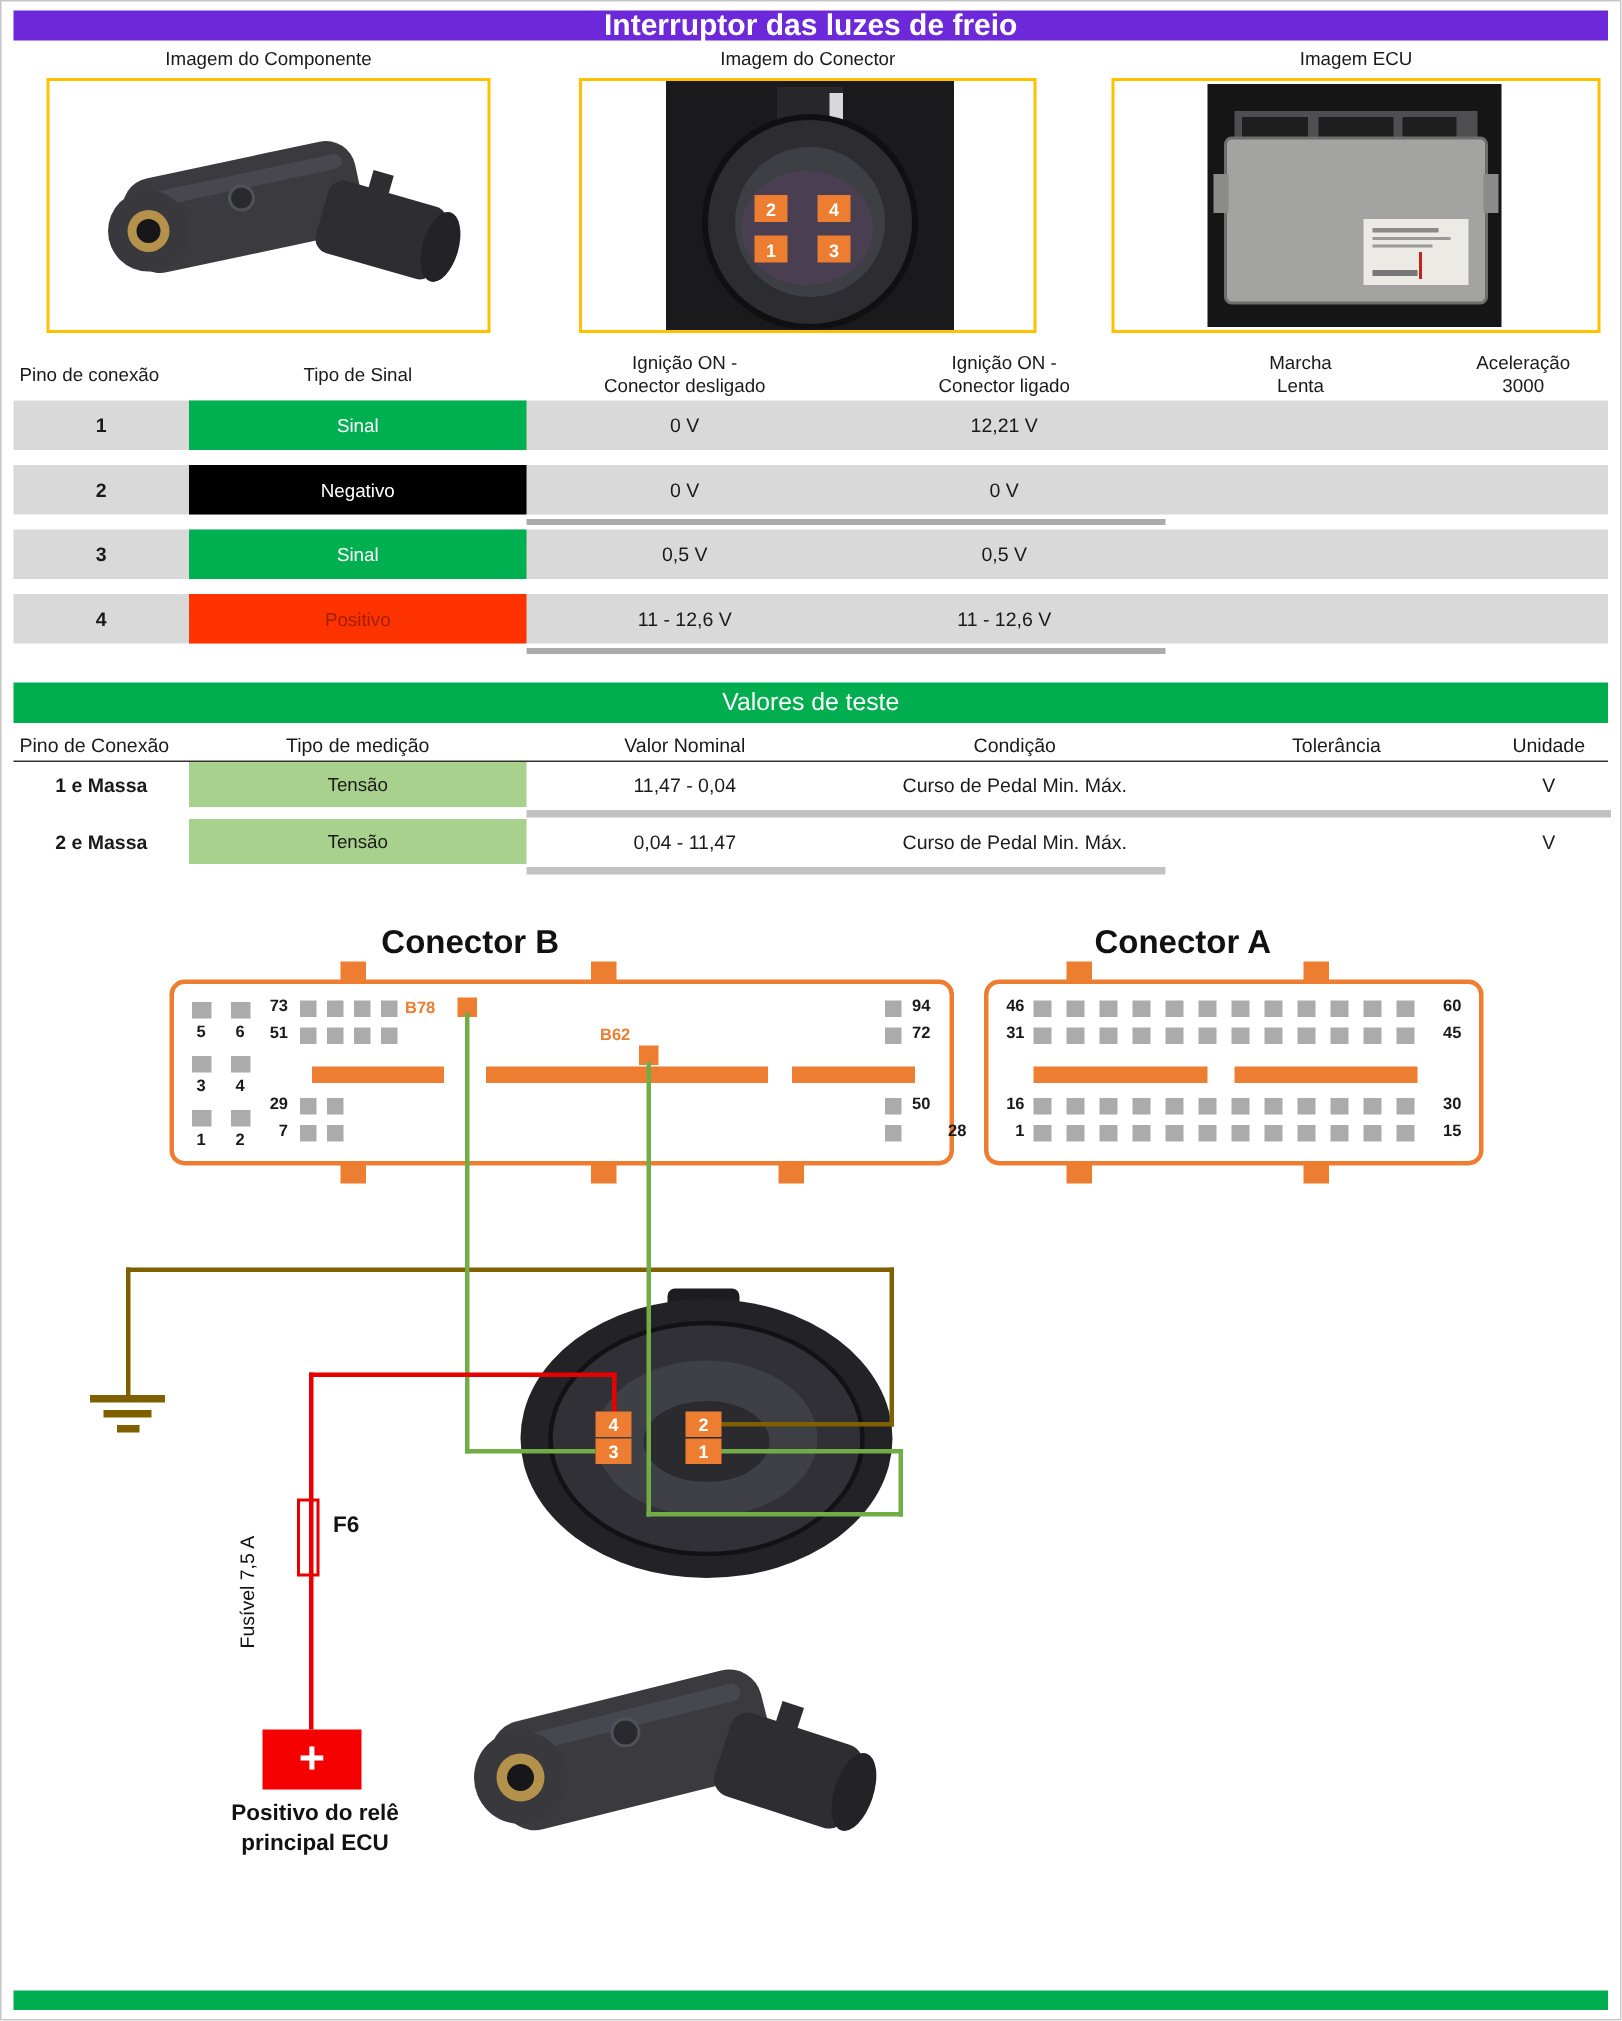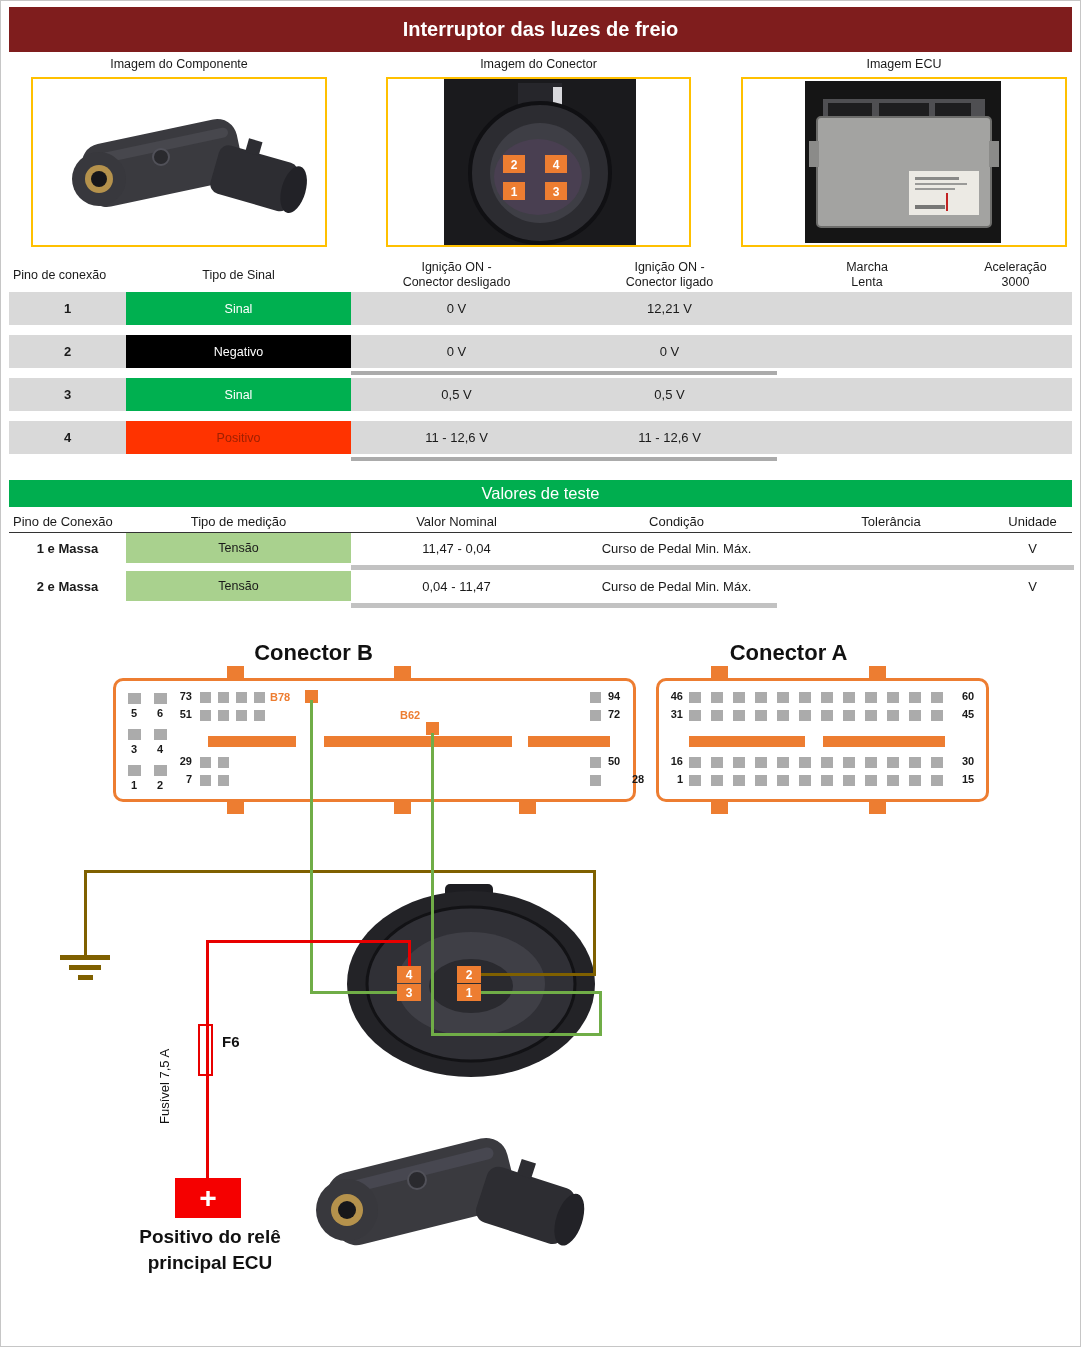--- a/index.html
+++ b/index.html
@@ -1,19 +1,19 @@
 <!DOCTYPE html>
 <html><head>
 <meta charset="utf-8">
 <style>
   *{margin:0;padding:0;box-sizing:border-box}
   html,body{background:#ededed}
   body{font-family:"Liberation Sans",sans-serif;color:#1a1a1a}
   .page{width:1081px;height:1347px;background:#fff;border:1px solid #c6c6c6;margin:0 auto;position:relative;overflow:hidden}
-  .title-bar{margin:6px 8px 0;height:45px;background:#7f1d1d;color:#fff;font-size:20px;font-weight:bold;display:flex;align-items:center;justify-content:center}
+  .title-bar{margin:6px 8px 0;height:20px;background:#6d28d9;color:#fff;font-size:20px;font-weight:bold;display:flex;align-items:center;justify-content:center}
   
   .top-section{position:relative;height:199px;margin-top:3px}
   .img-caption{position:absolute;top:2px;font-size:12.5px;text-align:center}
   .img-box{position:absolute;top:22px;height:170px;border:2px solid #FFC000;background:#fff;display:flex;align-items:center;justify-content:center;overflow:hidden}
   
   .grid{display:grid;margin:0 8px}
   .t1-cols{grid-template-columns:117px 225px 211px 215px 180px 117px}
   .t2-cols{grid-template-columns:117px 225px 211px 229px 200px 83px}
   .cell{display:flex;align-items:center;justify-content:center;text-align:center}
   .cell.left{justify-content:flex-start;text-align:right;padding-left:4px}
@@ -54,21 +54,21 @@
   .wire{position:absolute;z-index:3}
   .wire.olive{background:#7F6000}
   .wire.green{background:#70AD47}
   .wire.red{background:#E80000}
   .gbar{position:absolute;background:#7F6000;height:5px;z-index:3}
   .photo-pin{position:absolute;width:24px;height:17px;background:#ED7D31;color:#fff;font-weight:bold;font-size:12px;display:flex;align-items:center;justify-content:center;z-index:5}
   .fuse{position:absolute;left:197px;top:412px;width:15px;height:52px;border:2px solid #E80000;background:transparent;z-index:4}
   .plus-box{position:absolute;left:174px;top:566px;width:66px;height:40px;background:#F50000;color:#fff;display:flex;align-items:center;justify-content:center;font-size:30px;font-weight:bold;z-index:4}
   .flabel{position:absolute;font-weight:bold;font-size:15px;color:#111;z-index:4}
   .fus-rating{position:absolute;left:156px;top:400px;height:112px;writing-mode:vertical-rl;transform:rotate(180deg);font-size:13px;color:#111;display:flex;align-items:center;z-index:4}
-  .pos-label{position:absolute;left:124px;top:612px;width:170px;text-align:center;font-size:19px;font-weight:bold;color:#111;white-space:pre-line;line-height:1.35;z-index:4}
+  .pos-label{position:absolute;left:124px;top:612px;width:170px;text-align:center;font-size:15px;font-weight:bold;color:#111;white-space:pre-line;line-height:1.35;z-index:4}
   .footer-bar{margin:0 8px;height:13px;background:#00AE4F}
 </style>
 </head>
 <body>
 
 <div class="page">
 
   <div class="title-bar">Interruptor das luzes de freio</div>
 
   <div class="top-section">

